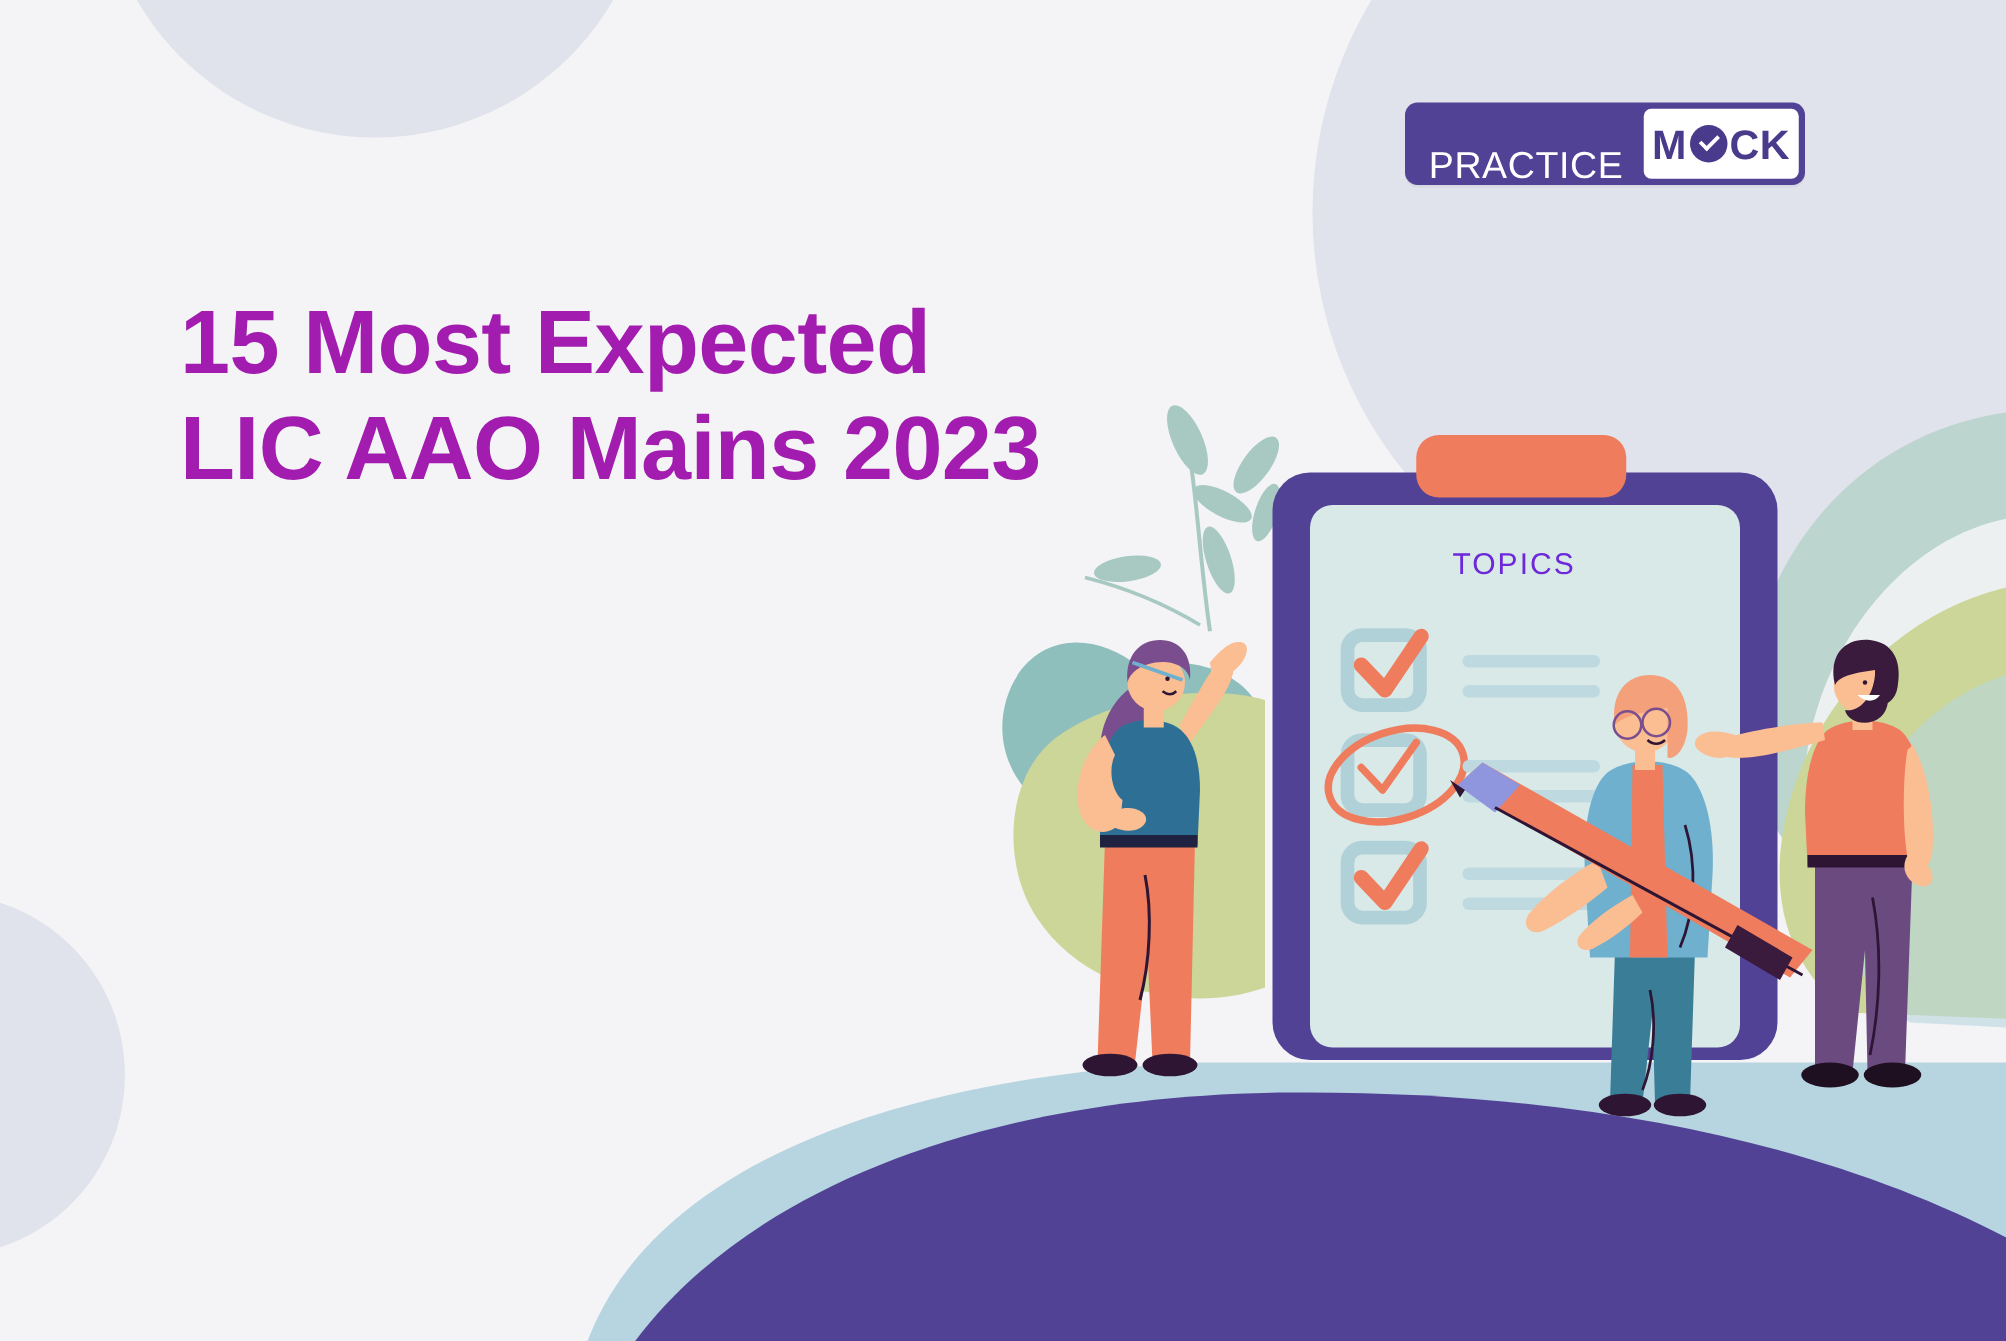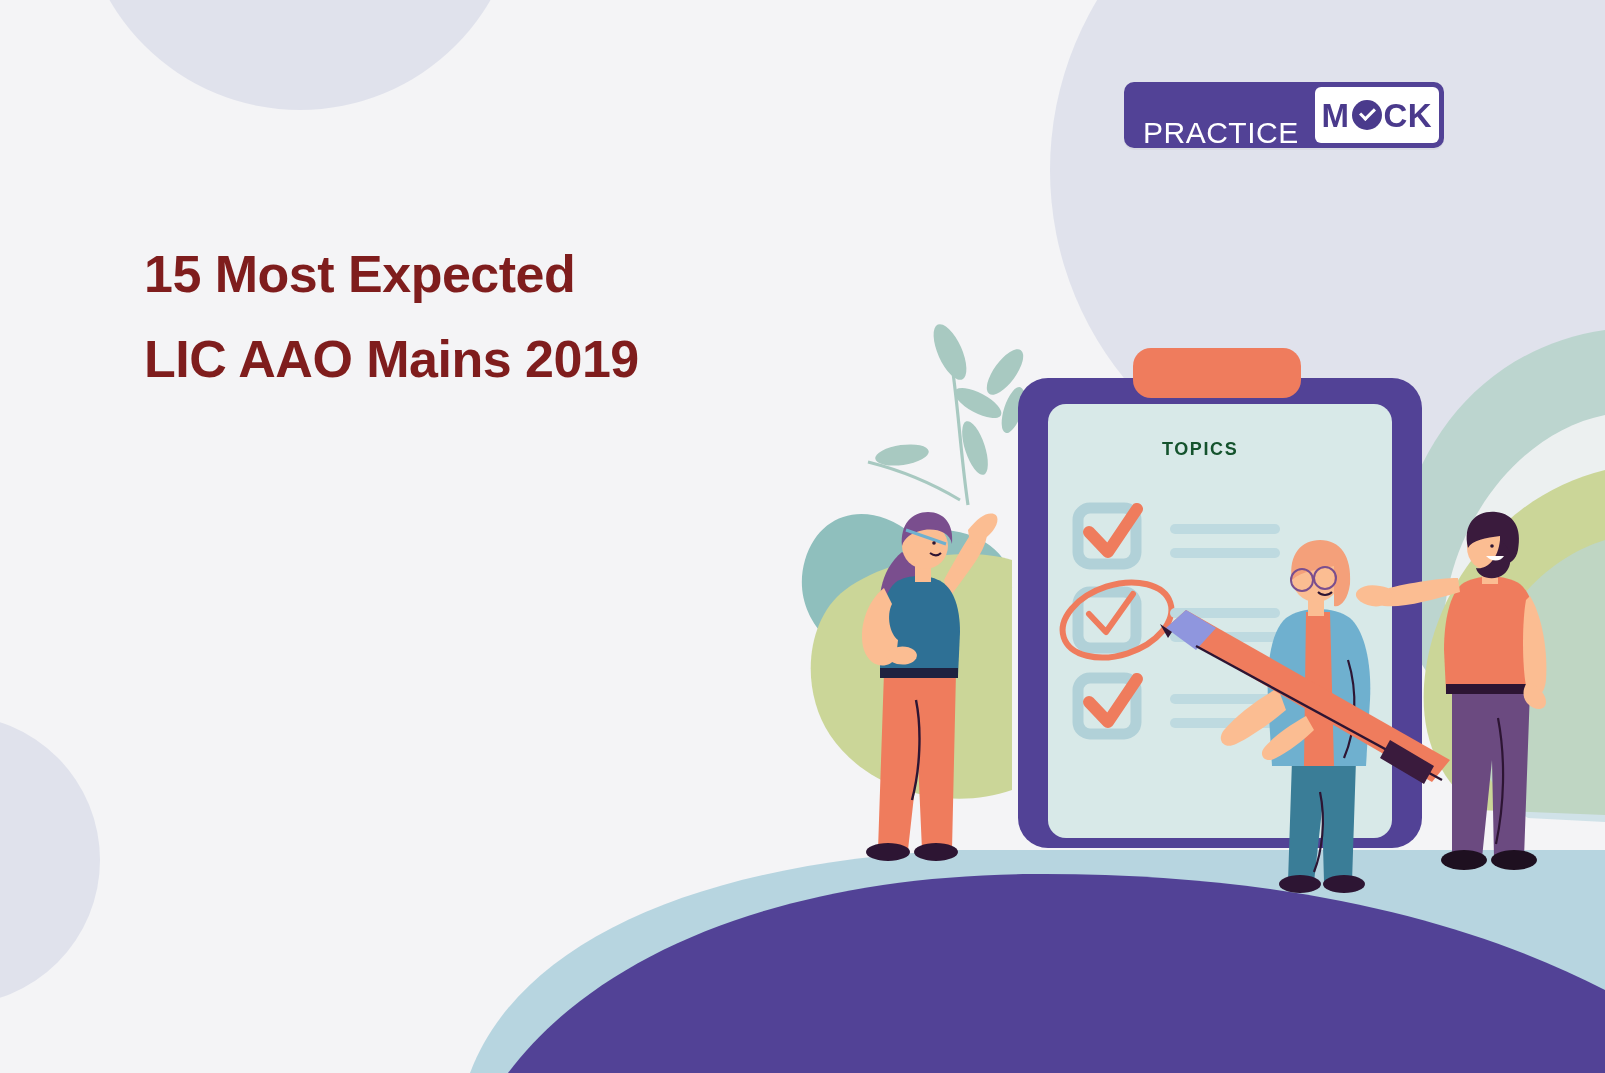--- a/index.html
+++ b/index.html
@@ -77,35 +77,35 @@
     transform:rotate(-45deg);
   }
 
   
   #headline {
     position:absolute;
     left:144px; top:232px;
     width:760px;
   }
   #headline .line {
-    color:#7f1d1d;
-    font-size:52px;
+    color:#a21caf;
+    font-size:72px;
     font-weight:bold;
     line-height:85px;
     letter-spacing:-0.5px;
     white-space:nowrap;
   }
 
   
   #topics-label {
     position:absolute;
     left:1162px; top:440px;
-    color:#14532d;
-    font-size:18px;
-    font-weight:bold;
+    color:#6d28d9;
+    font-size:24px;
+    font-weight:normal;
     letter-spacing:1.6px;
     line-height:1;
   }
 </style>
 </head>
 <body>
 
 <div id="banner">
 
   <div class="layer">
@@ -262,21 +262,21 @@
         <path d="M1468 548 C1462 522 1478 510 1496 512 C1514 514 1522 528 1518 550 C1516 562 1506 566 1500 564 L1500 536 C1486 538 1472 540 1468 548 Z" fill="#3a1b3d"></path>
         <path d="M1500 540 C1512 548 1514 566 1504 574 C1494 582 1478 578 1476 568 C1486 570 1498 560 1500 540 Z" fill="#3a1b3d"></path>
         <path d="M1486 556 C1492 562 1500 562 1504 556 L1486 556 Z" fill="#ffffff"></path>
         <circle cx="1492" cy="546" r="1.8" fill="#2d1533"></circle>
       </g>
     </svg>
   </div>
 
   <div id="headline">
     <div class="line">15 Most Expected</div>
-    <div class="line">LIC AAO Mains 2019</div>
+    <div class="line">LIC AAO Mains 2023</div>
   </div>
 
   <div id="logo">
     <span id="logo-practice">PRACTICE</span>
     <span id="logo-mock-box">
       <span class="mock-letters">
         <span>M</span>
           <span class="mock-o"></span>
           <span>CK</span>
       </span>

